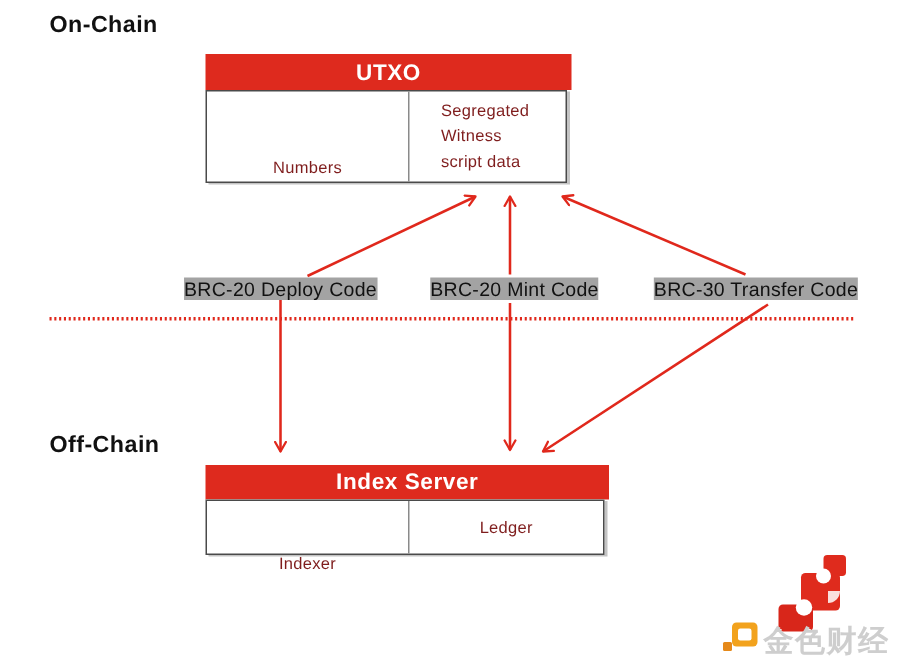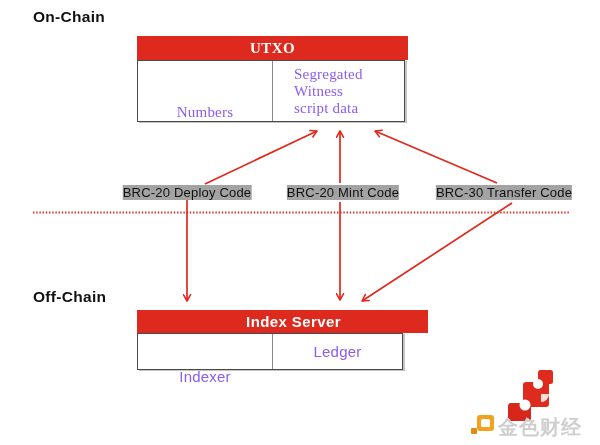--- a/index.html
+++ b/index.html
@@ -15,48 +15,48 @@
     position:absolute;
     font-size:15.5px;
     font-weight:700;
     letter-spacing:.3px;
     color:#111111;
   }
   #on-chain-label{left:33px;top:8px;}
   #off-chain-label{left:33px;top:288px;}
 
   .box{position:absolute;}
-  #utxo-box{left:137px;top:36px;width:268px;font-family:Liberation Serif, serif;}
+  #utxo-box{left:137px;top:36px;width:241px;}
   #index-box{left:137px;top:310px;width:266px;}
 
   .box-header{
     width:calc(100% + 3px);
     background:#de2a1e;
     color:#ffffff;
     font-weight:700;
     font-size:15px;
     letter-spacing:.4px;
     display:flex;align-items:center;justify-content:center;
   }
   #utxo-box .box-header{height:24px;}
-  #index-box .box-header{height:23px;padding-left:22px;}
+  #index-box .box-header{height:23px;}
 
   .box-body{
     display:flex;
     background:#ffffff;
     border:1.5px solid #4a4a4a;
     box-shadow:2px 1px 0 #c4c4c4;
   }
   #utxo-box .box-body{height:60px;}
   #index-box .box-body{height:35px;}
 
   .cell{
     display:flex;align-items:center;justify-content:center;
-    font-size:15px;
-    color:#8b5cf6;
+    font-size:11px;
+    color:#7f1d1d;
     letter-spacing:.2px;
   }
   .cell-left{width:134px;margin-top:42px;}
   .cell-right{flex:1;border-left:1.5px solid #8a8a8a;}
   .pre{
     white-space:pre-line;
     justify-content:flex-start;
     padding-left:21px;
     line-height:17px;
   }
@@ -72,21 +72,21 @@
     white-space:nowrap;
     background:#a3a3a3;
   }
   #code-label-deploy{left:187px;}
   #code-label-mint{left:343px;}
   #code-label-transfer{left:504px;}
 
   #arrows-layer{position:absolute;left:0;top:0;pointer-events:none;}
 
   
-  #watermark{position:absolute;left:467px;top:364px;width:120px;height:78px;}
+  #watermark{position:absolute;left:478px;top:364px;width:120px;height:78px;}
   #jinse-mark{position:absolute;left:37px;top:2px;}
   #jinse-orange{position:absolute;left:3px;top:48px;}
   #jinse-brand{
     position:absolute;left:31px;top:50px;
     font-size:20px;font-weight:700;
     color:#cecece;
     text-shadow:1px 1px 0 #ffffff;
     letter-spacing:1px;
     white-space:nowrap;
   }

